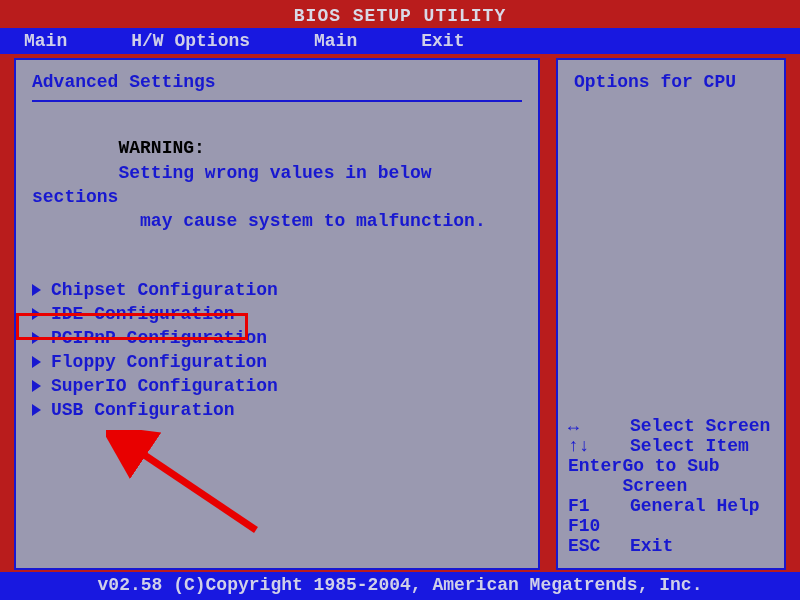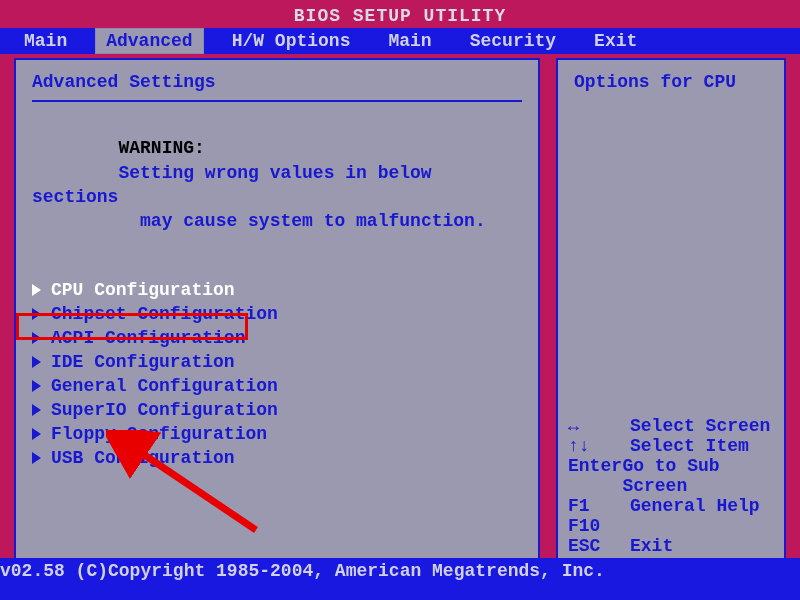--- a/index.html
+++ b/index.html
@@ -6,37 +6,38 @@
   html, body {
     width: 800px; height: 600px;
     background: #000;
     font-family: "Courier New", monospace;
     font-size: 18px;
     font-weight: bold;
     overflow: hidden;
   }
   .screen {
     width: 800px; height: 600px;
-    background: #be185d;
+    background: #b91c1c;
     position: relative;
     padding-top: 6px;
   }
   .title-bar {
     height: 22px;
     text-align: center;
     color: #d9d9e6;
     letter-spacing: 1px;
   }
   .menu-bar {
     height: 26px;
     background: #1818e0;
     display: flex;
     align-items: center;
     padding: 0 14px;
     color: #cfcfe8;
+    gap: 26px;
   }
   .menu-item {
     padding: 2px 10px;
     margin-right: 18px;
     cursor: pointer;
   }
   .menu-item.selected {
     background: #9a99b0;
     color: #1818d0;
     border: 1px solid #8b8bb0;
@@ -85,88 +86,78 @@
     position: absolute;
     left: 10px; right: 10px;
     bottom: 12px;
     color: #1818d0;
   }
   .hint-row { display: flex; }
   .hint-key { width: 62px; text-align: left; }
   .footer {
     position: absolute;
     left: 0; right: 0; bottom: 0;
-    height: 42px;
+    height: 28px;
     background: #1818e0;
     color: #d0d0e8;
-    text-align: left;
+    text-align: center;
     line-height: 26px;
   }
   .callout-box {
     position: absolute;
     border: 3px solid #e80000;
     pointer-events: none;
   }
   .callout-arrow {
     position: absolute;
     pointer-events: none;
   }
 </style>
 </head>
 <body>
 
 <div class="screen">
   <div class="title-bar">BIOS SETUP UTILITY</div>
 
   <div class="menu-bar" id="menu-bar">
       <div class="menu-item">Main</div>
-      <div class="menu-item selected">Advanced</div>
       <div class="menu-item">H/W Options</div>
       <div class="menu-item">Main</div>
-      <div class="menu-item">Security</div>
       <div class="menu-item">Exit</div>
     </div>
 
   <div class="body-row">
     <div class="panel main">
       <div class="section-title">Advanced Settings</div>
       <div class="hr"></div>
       <div class="warning">
         <span class="warn-label">WARNING:</span>
         <span>Setting wrong values in below sections
           may cause system to malfunction.</span>
       </div>
       <ul class="menu-list" id="menu-list">
-          <li class="active">
-            <span class="tri"></span>
-            <span>CPU Configuration</span>
-          </li>
           <li>
             <span class="tri"></span>
             <span>Chipset Configuration</span>
           </li>
           <li>
             <span class="tri"></span>
-            <span>ACPI Configuration</span>
-          </li>
-          <li>
-            <span class="tri"></span>
             <span>IDE Configuration</span>
           </li>
           <li>
             <span class="tri"></span>
-            <span>General Configuration</span>
+            <span>PCIPnP Configuration</span>
+          </li>
+          <li>
+            <span class="tri"></span>
+            <span>Floppy Configuration</span>
           </li>
           <li>
             <span class="tri"></span>
             <span>SuperIO Configuration</span>
-          </li>
-          <li>
-            <span class="tri"></span>
-            <span>Floppy Configuration</span>
           </li>
           <li>
             <span class="tri"></span>
             <span>USB Configuration</span>
           </li>
         </ul>
 
       <div class="callout-box" id="callout-box" style="left: 0px; top: 253px; width: 232px; height: 27px;"></div>
       <svg class="callout-arrow" id="callout-arrow" width="180" height="120" style="left:90px; top:370px;">
         <defs>

